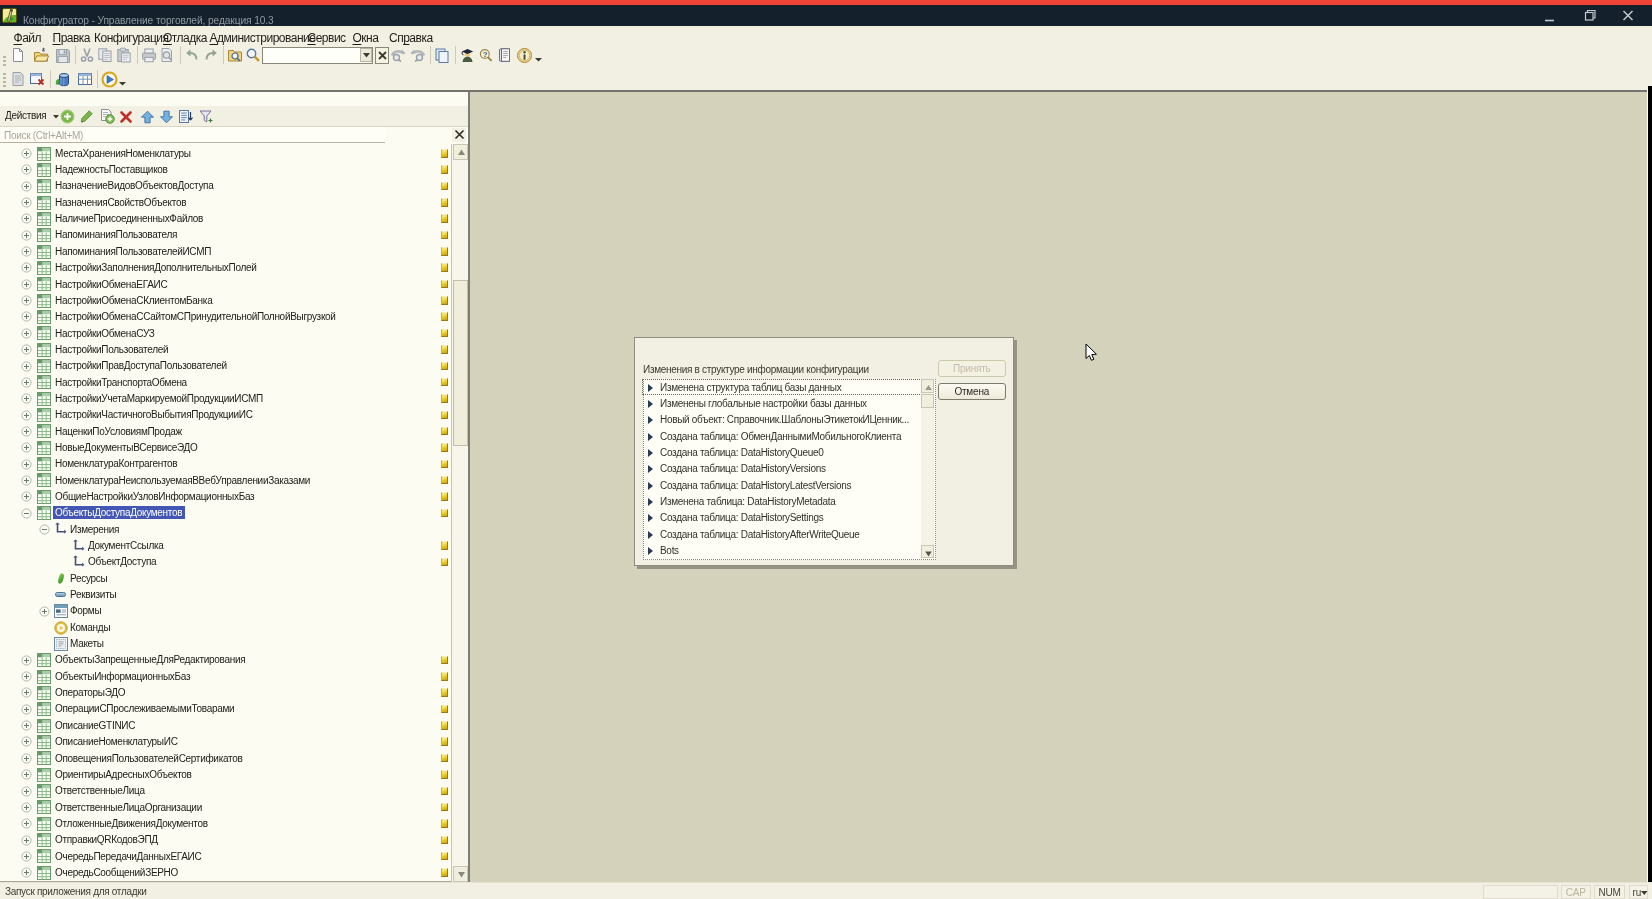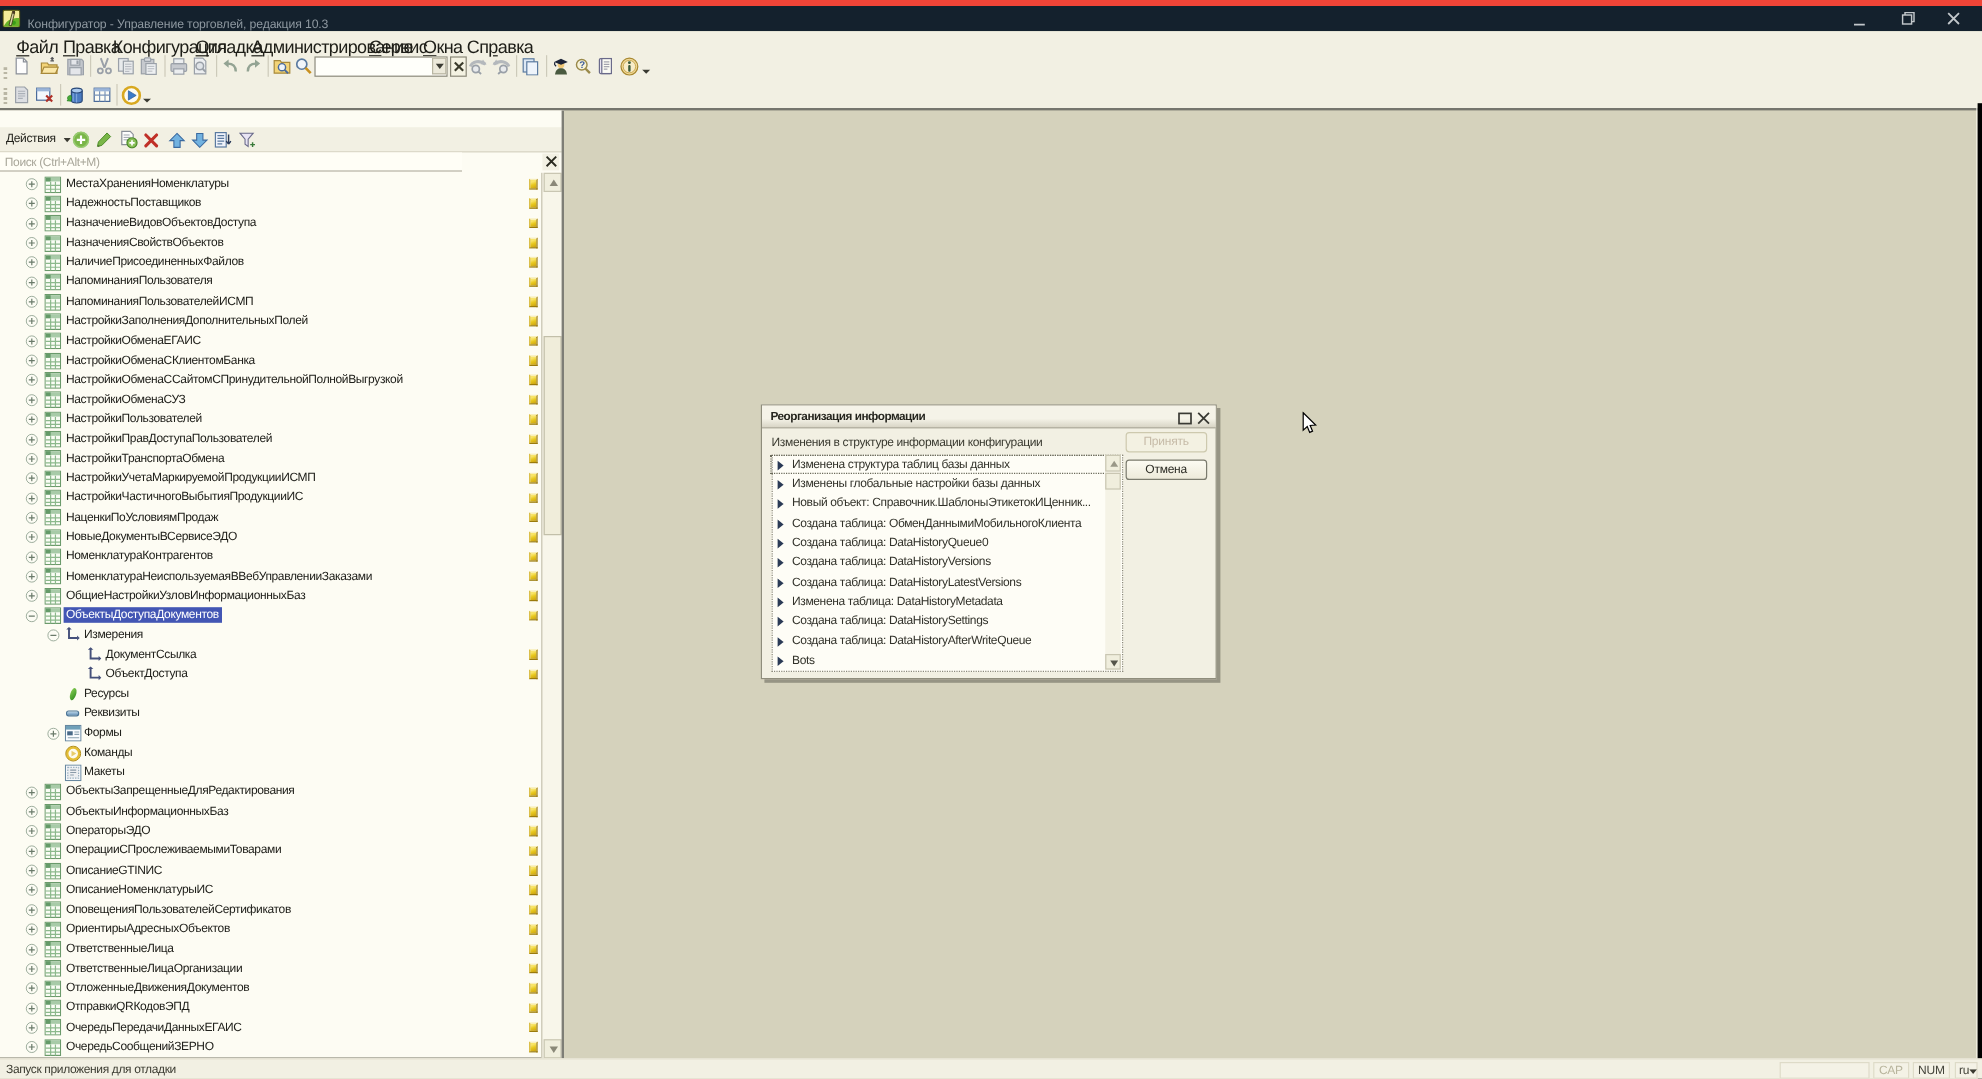--- a/index.html
+++ b/index.html
@@ -2,21 +2,21 @@
 <html><head><meta charset="utf-8">
 <style>
 * { margin:0; padding:0; box-sizing:border-box; }
 html,body { width:1652px; height:899px; overflow:hidden; }
 body { font-family:"Liberation Sans",sans-serif; position:relative; background:#d5d2bc; -webkit-font-smoothing:antialiased; }
 .ab { position:absolute; }
 .redtop { position:absolute; left:0; top:0; width:1652px; height:5px; background:#f04437; }
 .titlebar { position:absolute; left:0; top:5px; width:1652px; height:20.5px; background:#14212d; }
 .titletext { position:absolute; left:23px; top:9.5px; font-size:10.2px; letter-spacing:-0.1px; color:#8e98a0; }
 .menubar { position:absolute; left:0; top:25.5px; width:1652px; height:64.5px; background:#f2f0e3; }
-.mi { font-size:15px; letter-spacing:-0.5px; color:#1e1e18; }
+.mi { font-size:12px; letter-spacing:-0.5px; color:#1e1e18; }
 .grip { position:absolute; width:3px; background-image:repeating-linear-gradient(#b9b6a4 0 2px, #f2f0e3 2px 4px); }
 .tsep { position:absolute; width:1px; height:18px; background:#cdcaba; }
 .combo { background:#fffffa; border:1px solid #8a8878; }
 .combobtn { background:#ece9da; border:1px solid #b8b5a2; }
 .topline { position:absolute; left:0; top:90px; width:1652px; height:1.5px; background:#75756d; }
 .panel { position:absolute; left:0; top:91.5px; width:470px; height:790.5px; background:#fdfcf3; border-bottom:1.5px solid #a9a79a; }
 .phead { position:absolute; left:0; top:0; width:467.5px; height:14.5px;
   background:linear-gradient(#b7b7b4,#9d9d9a); }
 .phead span { position:absolute; left:5px; top:1.5px; font-size:10.5px; letter-spacing:-0.3px; font-weight:bold; color:#10100c; }
 .actrow { position:absolute; left:0; top:14.5px; width:467.5px; height:20.5px; background:#f2f0e3;
@@ -862,29 +862,20 @@
   <span class="stext">Запуск приложения для отладки</span>
   <div class="sbox" style="left:1483px;width:75px"></div>
   <div class="sbox" style="left:1561px;width:29.5px;color:#b8b49c;line-height:14px">CAP</div>
   <div class="sbox" style="left:1594px;width:31px;color:#45453b;line-height:14px">NUM</div>
   <div class="sbox" style="left:1628.5px;width:19.5px;color:#45453b;line-height:14px;text-align:left;padding-left:3px">ru</div>
   <svg class="ab" style="left:1641px;top:7.5px" width="7" height="5">
       <path d="M0 0h6.5l-3.2 4z" fill="#3a3a30"></path>
     </svg>
 </div>
 <div class="dialog">
-  <div class="dtitle">
-      <span>Реорганизация информации</span>
-    <svg class="ab" style="left:346px;top:4.5px" width="13" height="12">
-        <rect x="1.5" y="1.5" width="10" height="8.5" fill="none" stroke="#3a3a34" stroke-width="1.4"></rect>
-      </svg>
-    <svg class="ab" style="left:362px;top:4.5px" width="12" height="11">
-        <path d="M1.5 1l9 9M10.5 1l-9 9" stroke="#3a3a34" stroke-width="1.5"></path>
-      </svg>
-  </div>
   <div class="dlabel">Изменения в структуре информации конфигурации</div>
   <div class="dlist"></div>
 </div>
 <div class="ab" style="left:643px;top:379px;width:332px;height:179px;overflow:hidden">
 <div class="ab dtri" style="left:5px;top:4.5px"></div>
 <div class="ab drow" style="left:17px;top:2.5px">Изменена структура таблиц базы данных</div>
 <div class="ab dtri" style="left:5px;top:20.9px"></div>
 <div class="ab drow" style="left:17px;top:18.9px">Изменены глобальные настройки базы данных</div>
 <div class="ab dtri" style="left:5px;top:37.2px"></div>
 <div class="ab drow" style="left:17px;top:35.2px">Новый объект: Справочник.ШаблоныЭтикетокИЦенник...</div>

